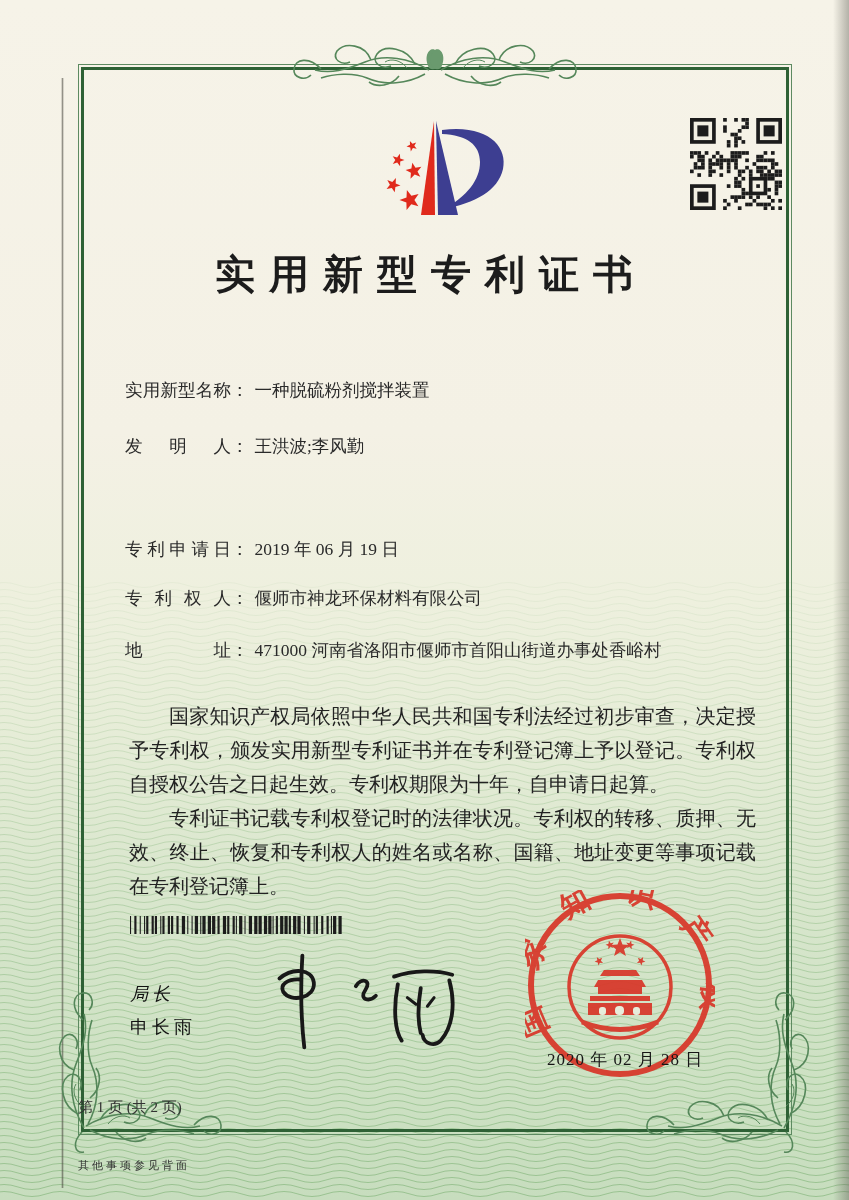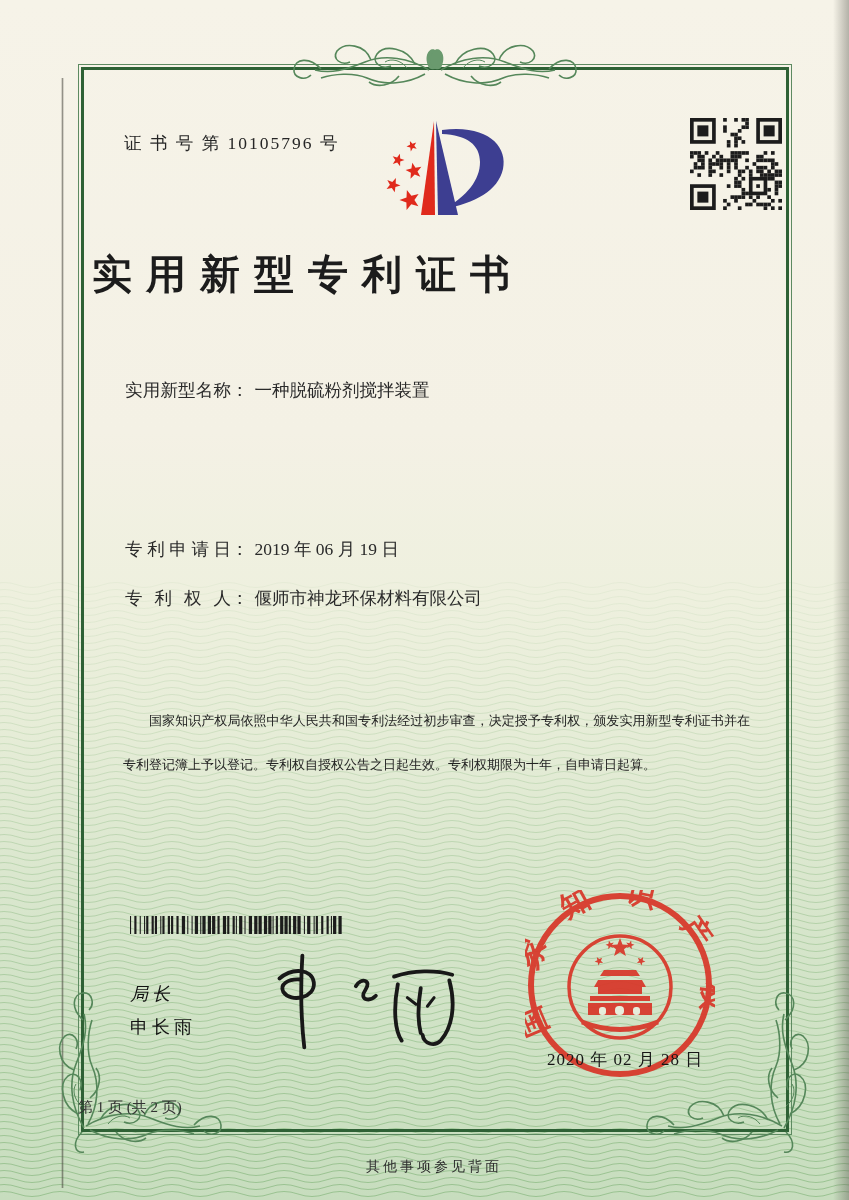--- a/index.html
+++ b/index.html
@@ -17,36 +17,36 @@
     background:linear-gradient(to right,rgba(0,0,0,0),rgba(88,88,80,0.42));}
   .scan-left{position:absolute;left:61px;top:78px;width:3px;height:1110px;
     background:linear-gradient(to right,rgba(66,64,56,0.0),rgba(66,64,56,0.55),rgba(66,64,56,0.0));}
   
   .frame{position:absolute;left:78px;top:64px;width:712px;height:1069px;
     border:1px solid #5d8a61;}
   .frame-inner{position:absolute;left:2px;top:2px;right:2px;bottom:2px;
     border:3px solid #2e6135;}
   
   .cert-number{left:124px;top:131px;font-size:17.5px;letter-spacing:2px;}
-  .title{left:78px;top:247px;width:692px;font-size:40px;
+  .title{left:78px;top:247px;width:692px;text-align:center;font-size:40px;
     font-weight:600;letter-spacing:14px;text-indent:14px;color:#1c1c1c;}
   .field{left:125px;font-size:17.5px;white-space:nowrap;color:#2a2a2a;}
   .flabel{display:inline-block;width:106px;text-align:justify;text-align-last:justify;vertical-align:bottom;margin-top:20px;}
   .colon{padding-right:6px;}
   .grant-no{position:absolute;left:330px;top:0;white-space:nowrap;}
   .grant-no .flabel{width:auto;letter-spacing:3px;}
-  .paras{left:123px;top:699px;width:627px;font-size:13px;line-height:44px;
+  .paras{left:129px;top:699px;width:627px;font-size:20px;line-height:34px;
     text-align:justify;color:#222;}
   .paras p{margin:0;text-indent:2em;}
   .sig-title{left:130px;top:982px;font-size:18px;letter-spacing:4px;color:#111;font-style:italic;}
   .sig-name{left:130px;top:1015px;font-size:18px;letter-spacing:4px;color:#111;text-align:right;}
   .seal-date{left:530px;top:1048px;width:190px;text-align:center;font-size:17px;
     color:#161616;z-index:8;letter-spacing:1px;}
   .footer-page{left:78px;top:1098px;width:712px;text-align:left;font-size:15px;color:#333;}
-  .back-note{left:78px;top:1158px;width:712px;text-align:center;font-size:14px;
+  .back-note{left:78px;top:1158px;width:712px;font-size:11px;
     letter-spacing:3px;color:#2e2e2e;}
   .z1{z-index:1}.z2{z-index:2}.z3{z-index:3}.z4{z-index:4}.z6{z-index:6}
 </style>
 </head>
 <body>
 
 <div class="page">
 
   <svg id="waves" class="abs" width="849" height="1200" viewBox="0 0 849 1200" style="left:0;top:0" fill="none" stroke="#8fbc86" stroke-width="1">
       <path d="M-10 585 q14 -5 28 0 q14 5 28 0 q14 -5 28 0 q14 5 28 0 q14 -5 28 0 q14 5 28 0 q14 -5 28 0 q14 5 28 0 q14 -5 28 0 q14 5 28 0 q14 -5 28 0 q14 5 28 0 q14 -5 28 0 q14 5 28 0 q14 -5 28 0 q14 5 28 0 q14 -5 28 0 q14 5 28 0 q14 -5 28 0 q14 5 28 0 q14 -5 28 0 q14 5 28 0 q14 -5 28 0 q14 5 28 0 q14 -5 28 0 q14 5 28 0 q14 -5 28 0 q14 5 28 0 q14 -5 28 0 q14 5 28 0 q14 -5 28 0 q14 5 28 0" stroke-opacity="0.100"></path>
@@ -171,21 +171,20 @@
       <use href="#leafC" transform="translate(439,74) scale(-1,1)"></use>
     </g>
 
     <use href="#cornerFl" transform="translate(86,1128)"></use>
     <use href="#cornerFl" transform="translate(782,1128) scale(-1,1)"></use>
   </svg>
 
   <div class="scan-right"></div>
   <div class="scan-left"></div>
 
-  <div class="abs cert-number z3">证 书 号 第 10105796 号</div>
 
   <svg class="abs z3" style="left:372px;top:110px" width="152" height="128" viewBox="0 0 152 128">
     <g id="logo-stars">
         <polygon points="37.9,30.9 40.5,33.7 44.2,32.4 42.3,35.8 44.7,38.8 40.9,38.1 38.8,41.4 38.3,37.5 34.5,36.5 38.0,34.8 " fill="#e02a1c"></polygon>
         <polygon points="27.9,43.8 28.2,48.4 32.5,49.9 28.2,51.6 28.1,56.2 25.2,52.6 20.8,53.9 23.3,50.0 20.7,46.3 25.1,47.4 " fill="#e02a1c"></polygon>
         <polygon points="40.3,52.7 43.5,57.8 49.4,56.8 45.5,61.4 48.3,66.7 42.7,64.5 38.5,68.7 38.9,62.8 33.6,60.0 39.4,58.6 " fill="#e02a1c"></polygon>
         <polygon points="23.9,68.1 23.7,73.4 28.5,75.6 23.4,77.1 22.7,82.3 19.8,77.9 14.6,78.9 17.9,74.7 15.3,70.1 20.3,71.9 " fill="#e02a1c"></polygon>
         <polygon points="34.9,80.0 39.4,85.8 46.6,83.9 42.4,90.1 46.4,96.3 39.3,94.2 34.6,99.9 34.4,92.5 27.5,89.9 34.5,87.4 " fill="#e02a1c"></polygon>
       </g>
     <path d="M70,20 C115,14 136,36 131,59 C126,81 103,93 72,99 C95,86 108,70 108,52 C108,35 95,25 70,24 Z" fill="#3d3e91"></path>
@@ -353,29 +352,36 @@
         <rect x="62.56" y="62.56" width="11.040000000000001" height="11.040000000000001" fill="#f2efe3"></rect>
         <rect x="66.24000000000001" y="66.24000000000001" width="3.68" height="3.68" fill="#1c1c1c"></rect>
       </g>
   </svg>
 
   <div class="abs title z3">实用新型专利证书</div>
 
   <div class="abs field z3" style="top:358px">
     <span class="flabel">实用新型名称</span><span class="colon">：</span><span>一种脱硫粉剂搅拌装置</span>
   </div>
+  <div class="abs field z3" style="top:414px">
+    <span class="flabel">发明人</span><span class="colon">：</span><span>王洪波;李风勤</span>
+  </div>
   <div class="abs field z3" style="top:517px">
     <span class="flabel">专利申请日</span><span class="colon">：</span><span>2019 年 06 月 19 日</span>
   </div>
   <div class="abs field z3" style="top:566px">
     <span class="flabel">专利权人</span><span class="colon">：</span><span>偃师市神龙环保材料有限公司</span>
   </div>
+  <div class="abs field z3" style="top:618px">
+    <span class="flabel">地址</span><span class="colon">：</span><span>471000 河南省洛阳市偃师市首阳山街道办事处香峪村</span>
+  </div>
 
   <div class="abs paras z3">
     <p>国家知识产权局依照中华人民共和国专利法经过初步审查，决定授予专利权，颁发实用新型专利证书并在专利登记簿上予以登记。专利权自授权公告之日起生效。专利权期限为十年，自申请日起算。</p>
+    <p>专利证书记载专利权登记时的法律状况。专利权的转移、质押、无效、终止、恢复和专利权人的姓名或名称、国籍、地址变更等事项记载在专利登记簿上。</p>
   </div>
 
   <svg class="abs z3" style="left:130px;top:916px" width="215" height="18" viewBox="0 0 215 18">
     <g id="barcode-bars">
         <rect x="0" y="0" width="1.08" height="18" fill="#1c1c1c"></rect>
         <rect x="4.32" y="0" width="2.16" height="18" fill="#1c1c1c"></rect>
         <rect x="9.72" y="0" width="1.08" height="18" fill="#1c1c1c"></rect>
         <rect x="14.040000000000001" y="0" width="1.08" height="18" fill="#1c1c1c"></rect>
         <rect x="16.200000000000003" y="0" width="2.16" height="18" fill="#1c1c1c"></rect>
         <rect x="21.6" y="0" width="2.16" height="18" fill="#1c1c1c"></rect>

